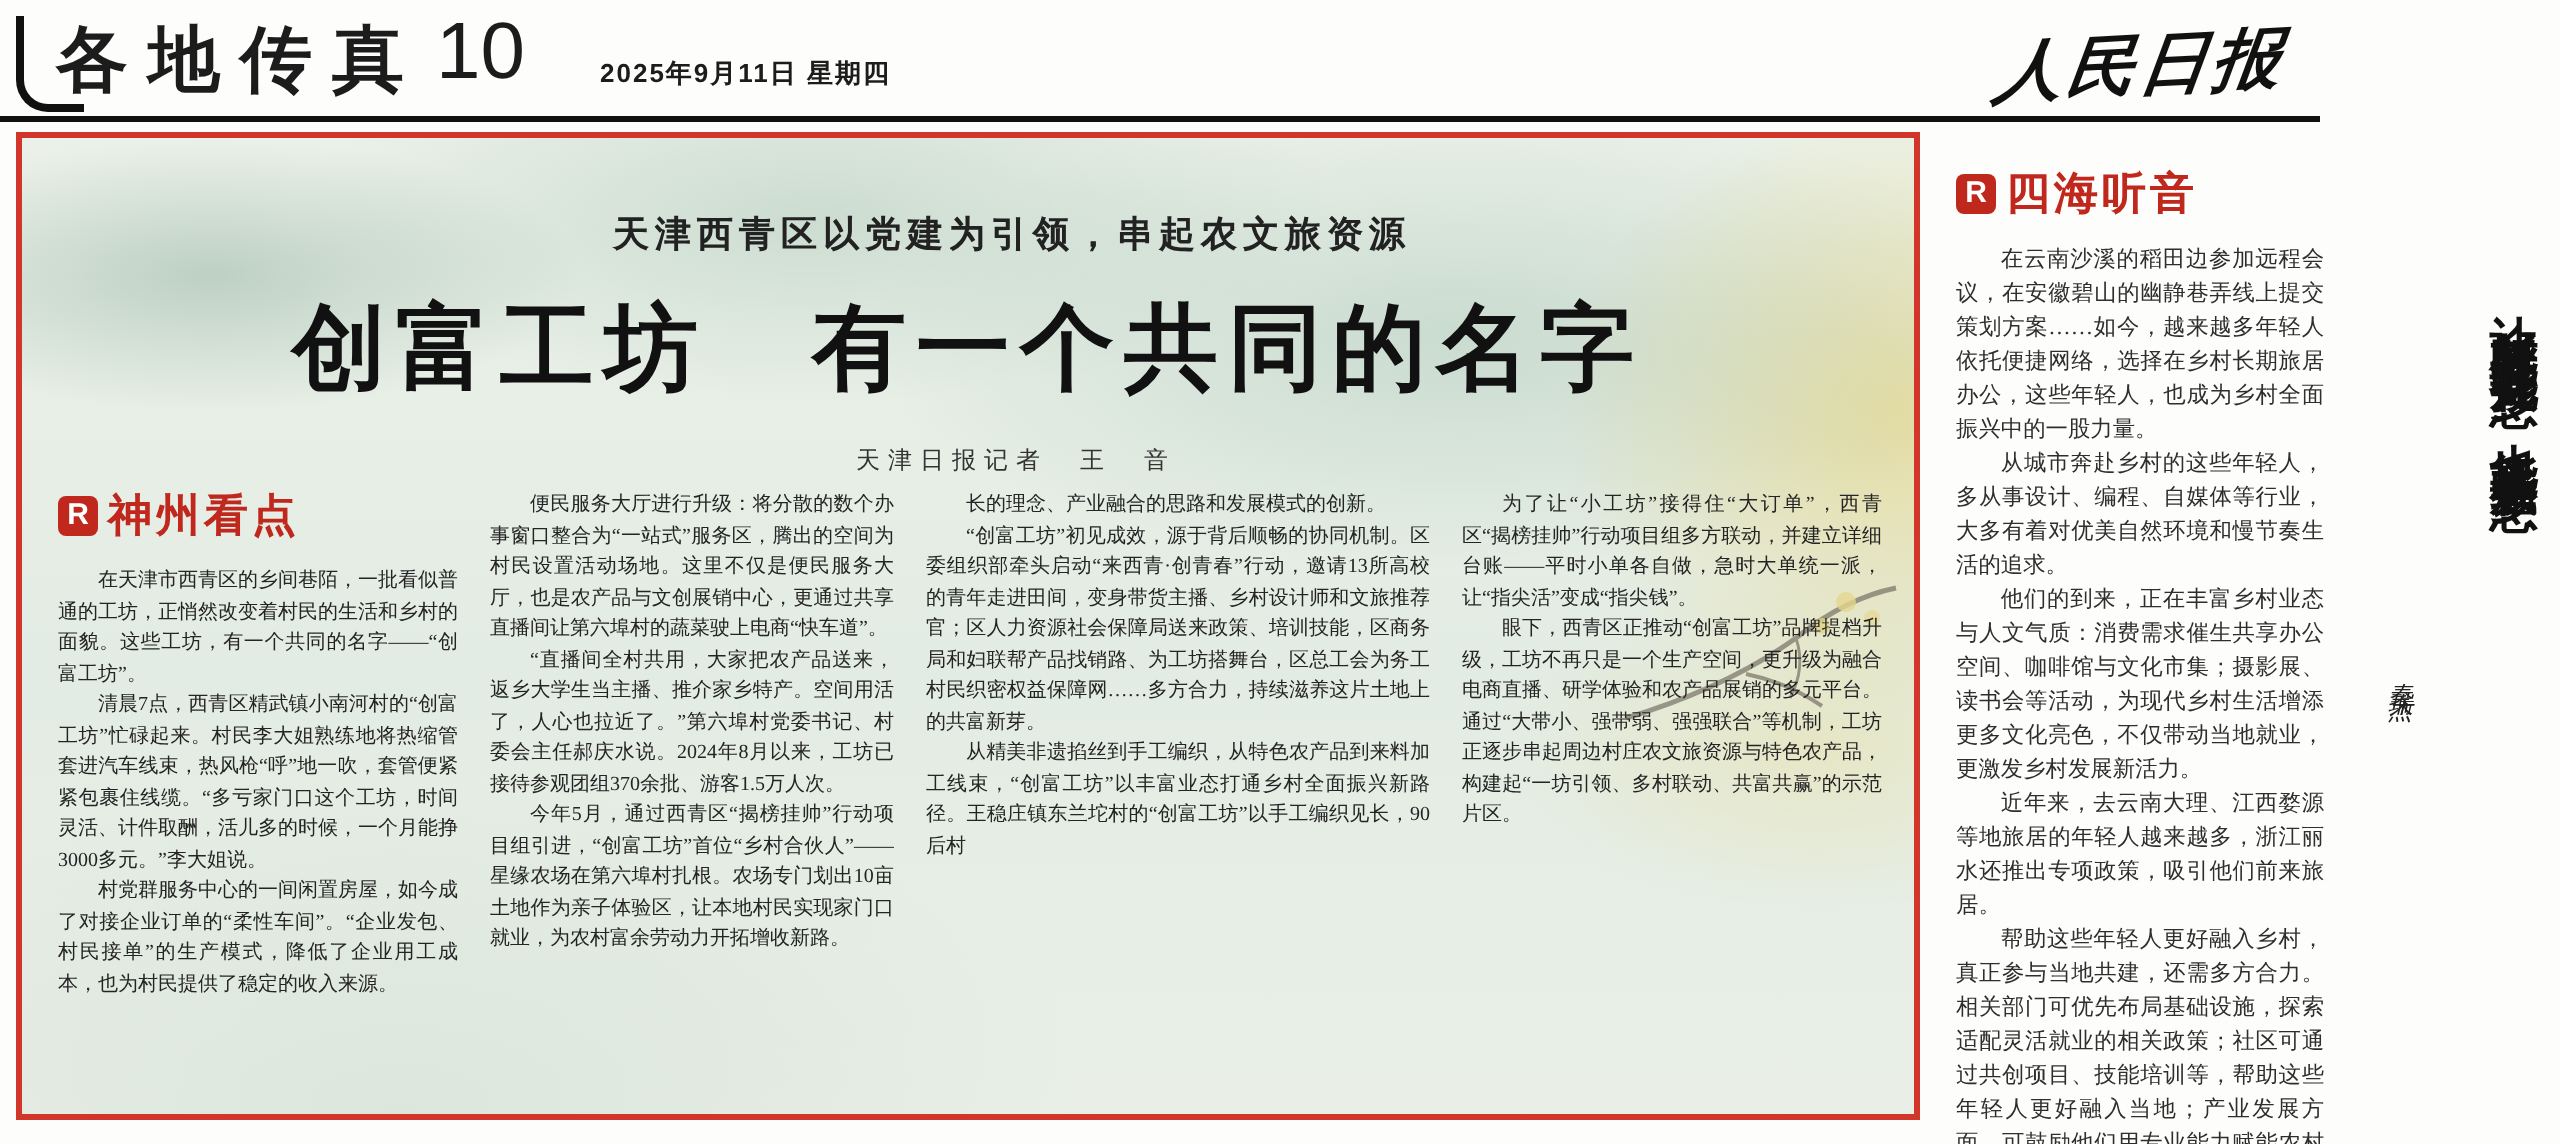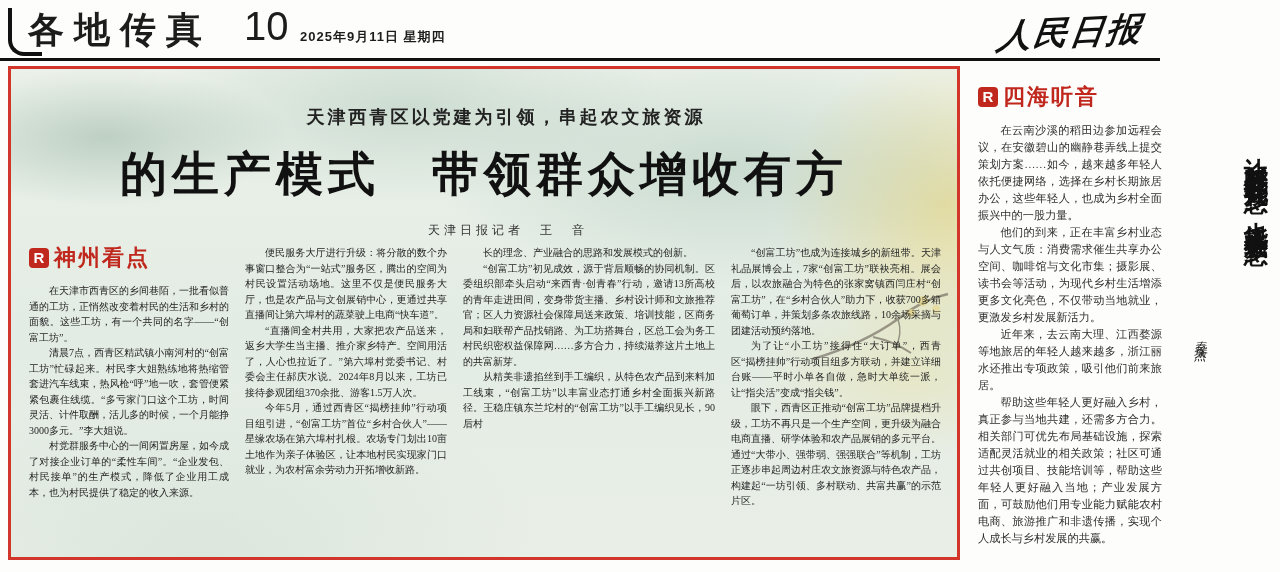--- a/index.html
+++ b/index.html
@@ -16,21 +16,21 @@
   .corner-bracket{
     position:absolute;left:8px;top:8px;width:30px;height:44px;
     border-left:4px solid #111;border-bottom:4px solid #111;
     border-bottom-left-radius:16px;
   }
   .section-title{
     position:absolute;left:28px;top:6px;font-size:36px;font-weight:700;
     letter-spacing:10px;font-family:"Liberation Sans","DejaVu Sans",sans-serif;
   }
   .page-number{
-    position:absolute;left:244px;top:4px;font-size:40px;
+    position:absolute;left:218px;top:4px;font-size:40px;
     font-family:"Liberation Sans","DejaVu Sans",sans-serif;
     text-align:right;
   }
   .pub-date{
     position:absolute;left:300px;top:28px;font-size:13px;font-weight:700;
     letter-spacing:1px;font-family:"Liberation Sans","DejaVu Sans",sans-serif;
   }
   .paper-logo{
     position:absolute;right:18px;top:10px;font-size:34px;font-weight:900;
     font-style:italic;transform:skewX(-10deg) rotate(-3deg);
@@ -118,21 +118,21 @@
   <svg class="branch-art" width="150" height="120" viewBox="0 0 150 120">
     <path d="M10 110 Q60 95 95 70 Q120 50 145 45" stroke="#5a5148" stroke-width="2.5" fill="none"></path>
     <path d="M70 88 Q90 92 108 104" stroke="#5a5148" stroke-width="2" fill="none"></path>
     <path d="M95 70 Q100 85 92 100" stroke="#5a5148" stroke-width="1.5" fill="none"></path>
     <circle cx="120" cy="52" r="5" fill="#e3c95f" opacity=".8"></circle>
     <circle cx="133" cy="60" r="4" fill="#e8d172" opacity=".8"></circle>
     <circle cx="108" cy="64" r="4" fill="#ddc258" opacity=".8"></circle>
   </svg>
 
   <div class="kicker">天津西青区以党建为引领，串起农文旅资源</div>
-  <div class="headline">的生产模式　带领群众增收有方</div>
+  <div class="headline">创富工坊　有一个共同的名字</div>
   <div class="byline">天津日报记者　王　音</div>
 
   <div class="body-grid">
     <div class="news-col">
       <div class="col-head">
         <span class="r-logo">R</span>
         <span class="col-head-label">神州看点</span>
       </div>
       <div>
           <p class="para">在天津市西青区的乡间巷陌，一批看似普通的工坊，正悄然改变着村民的生活和乡村的面貌。这些工坊，有一个共同的名字——“创富工坊”。</p>
@@ -144,35 +144,35 @@
         <p class="para">便民服务大厅进行升级：将分散的数个办事窗口整合为“一站式”服务区，腾出的空间为村民设置活动场地。这里不仅是便民服务大厅，也是农产品与文创展销中心，更通过共享直播间让第六埠村的蔬菜驶上电商“快车道”。</p>
         <p class="para">“直播间全村共用，大家把农产品送来，返乡大学生当主播、推介家乡特产。空间用活了，人心也拉近了。”第六埠村党委书记、村委会主任郝庆水说。2024年8月以来，工坊已接待参观团组370余批、游客1.5万人次。</p>
         <p class="para">今年5月，通过西青区“揭榜挂帅”行动项目组引进，“创富工坊”首位“乡村合伙人”——星缘农场在第六埠村扎根。农场专门划出10亩土地作为亲子体验区，让本地村民实现家门口就业，为农村富余劳动力开拓增收新路。</p>
       </div>
     <div class="news-col first-col-offset">
         <p class="para">长的理念、产业融合的思路和发展模式的创新。</p>
         <p class="para">“创富工坊”初见成效，源于背后顺畅的协同机制。区委组织部牵头启动“来西青·创青春”行动，邀请13所高校的青年走进田间，变身带货主播、乡村设计师和文旅推荐官；区人力资源社会保障局送来政策、培训技能，区商务局和妇联帮产品找销路、为工坊搭舞台，区总工会为务工村民织密权益保障网……多方合力，持续滋养这片土地上的共富新芽。</p>
         <p class="para">从精美非遗掐丝到手工编织，从特色农产品到来料加工线束，“创富工坊”以丰富业态打通乡村全面振兴新路径。王稳庄镇东兰坨村的“创富工坊”以手工编织见长，90后村</p>
       </div>
     <div class="news-col first-col-offset">
-        <p class="para">“创富工坊”也成为连接城乡的新纽带。天津礼品展博会上，7家“创富工坊”联袂亮相。展会后，以农旅融合为特色的张家窝镇西闫庄村“创富工坊”，在“乡村合伙人”助力下，收获700多箱葡萄订单，并策划多条农旅线路，10余场采摘与团建活动预约落地。</p>
         <p class="para">为了让“小工坊”接得住“大订单”，西青区“揭榜挂帅”行动项目组多方联动，并建立详细台账——平时小单各自做，急时大单统一派，让“指尖活”变成“指尖钱”。</p>
         <p class="para">眼下，西青区正推动“创富工坊”品牌提档升级，工坊不再只是一个生产空间，更升级为融合电商直播、研学体验和农产品展销的多元平台。通过“大带小、强带弱、强强联合”等机制，工坊正逐步串起周边村庄农文旅资源与特色农产品，构建起“一坊引领、多村联动、共富共赢”的示范片区。</p>
       </div>
   </div>
 </div>
 
 <div class="side-box">
   <div class="col-head">
     <span class="r-logo">R</span>
     <span class="col-head-label">四海听音</span>
   </div>
   <div class="side-row">
     <div class="side-text">
         <p class="para">在云南沙溪的稻田边参加远程会议，在安徽碧山的幽静巷弄线上提交策划方案……如今，越来越多年轻人依托便捷网络，选择在乡村长期旅居办公，这些年轻人，也成为乡村全面振兴中的一股力量。</p>
+        <p class="para">从城市奔赴乡村的这些年轻人，多从事设计、编程、自媒体等行业，大多有着对优美自然环境和慢节奏生活的追求。</p>
         <p class="para">他们的到来，正在丰富乡村业态与人文气质：消费需求催生共享办公空间、咖啡馆与文化市集；摄影展、读书会等活动，为现代乡村生活增添更多文化亮色，不仅带动当地就业，更激发乡村发展新活力。</p>
         <p class="para">近年来，去云南大理、江西婺源等地旅居的年轻人越来越多，浙江丽水还推出专项政策，吸引他们前来旅居。</p>
         <p class="para">帮助这些年轻人更好融入乡村，真正参与当地共建，还需多方合力。相关部门可优先布局基础设施，探索适配灵活就业的相关政策；社区可通过共创项目、技能培训等，帮助这些年轻人更好融入当地；产业发展方面，可鼓励他们用专业能力赋能农村电商、旅游推广和非遗传播，实现个人成长与乡村发展的共赢。</p>
       </div>
     <div class="side-title-area">
       <div class="vertical-headline">让乡村既能寄托乡愁，也能承载梦想</div>
       <div class="vertical-author">秦瑞杰</div>
     </div>
   </div>
 

